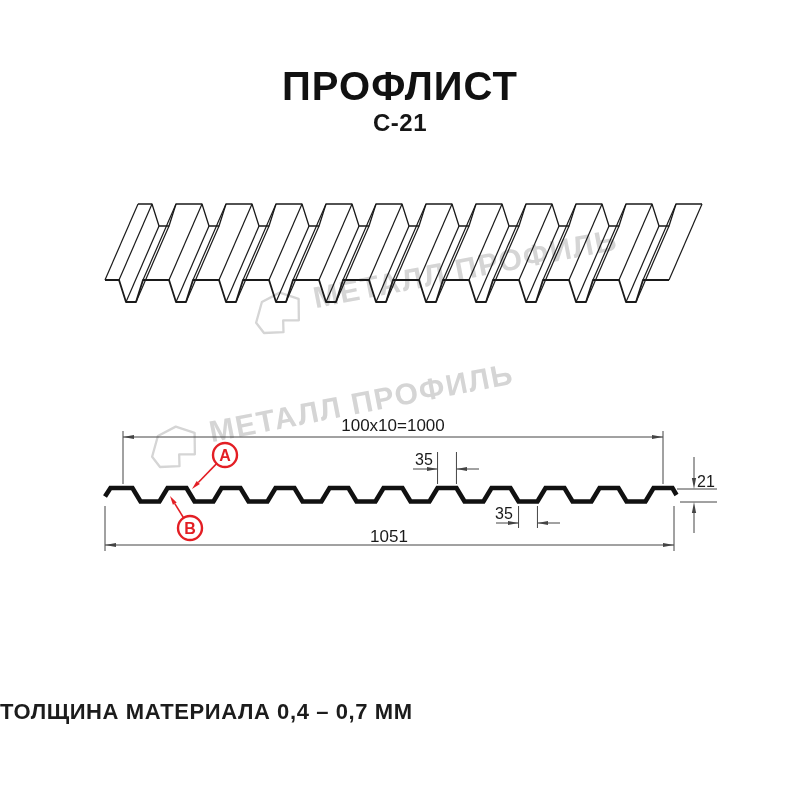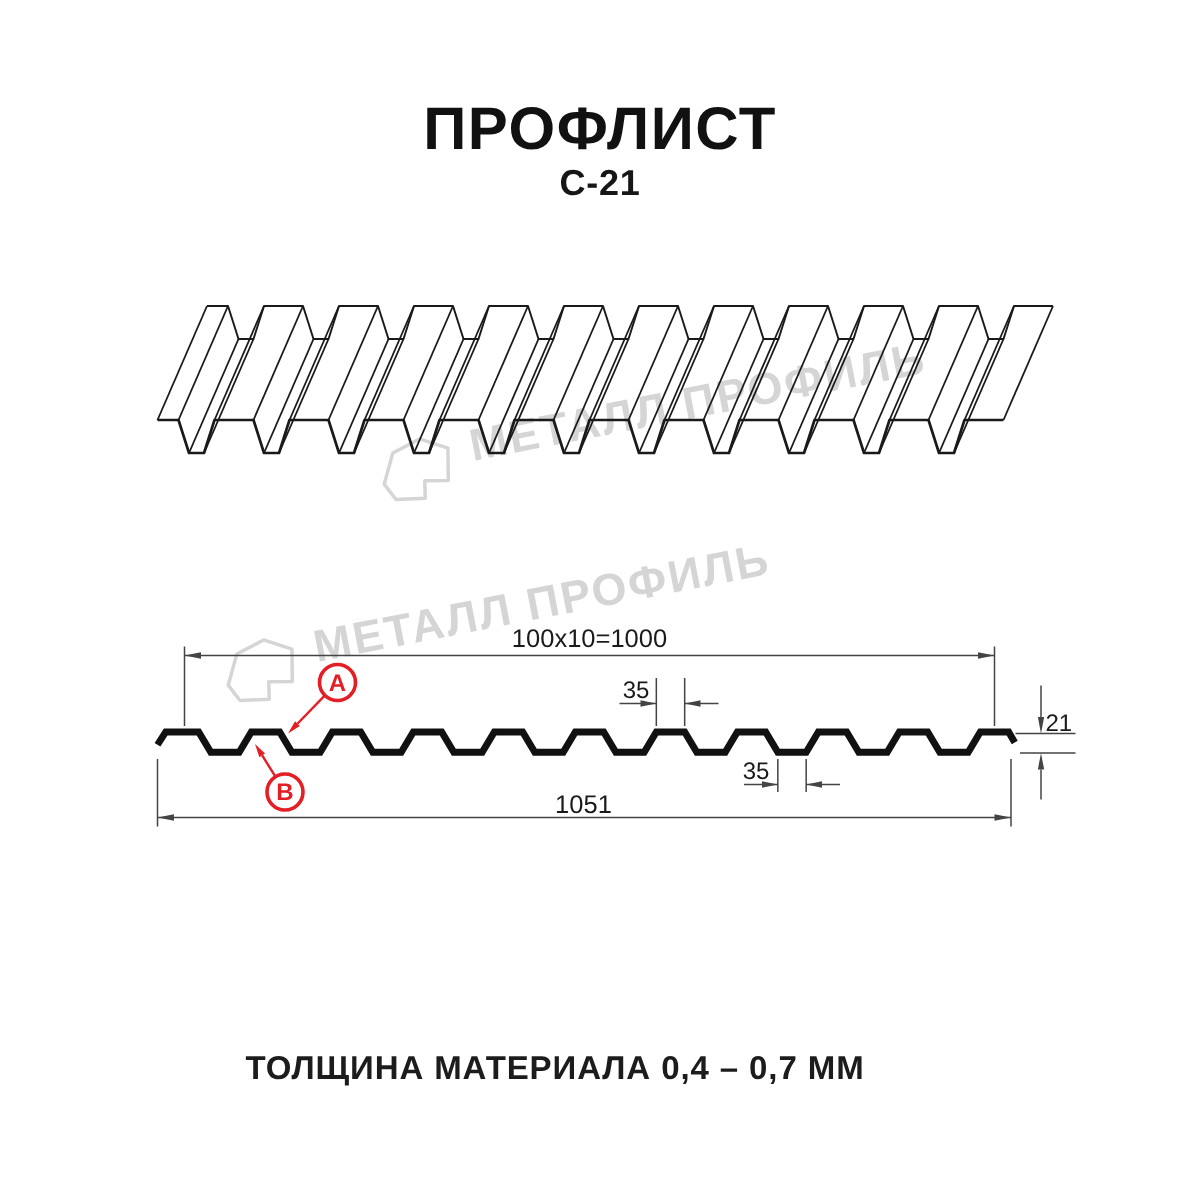--- a/index.html
+++ b/index.html
@@ -15,21 +15,21 @@
   }
   .page-title{
     position:absolute;top:64px;left:0;width:800px;text-align:center;
     font-size:40px;font-weight:800;letter-spacing:1px;color:#111;
   }
   .page-subtitle{
     position:absolute;top:109px;left:0;width:800px;text-align:center;
     font-size:24px;font-weight:600;letter-spacing:0.5px;color:#161616;
   }
   .footer-note{
-    position:absolute;top:699px;left:0;width:740px;text-align:center;
+    position:absolute;top:699px;left:0;width:740px;
     font-size:22px;font-weight:600;letter-spacing:0.6px;color:#1c1c1c;
   }
   .wm{
     position:absolute;display:flex;align-items:center;gap:9px;
     transform:rotate(-11deg);transform-origin:left center;z-index:1;
     pointer-events:none;white-space:nowrap;
   }
   .wm .wm-text{
     font-size:30px;font-weight:700;letter-spacing:1.5px;color:var(--wm);
     transform:translateY(-11px);

